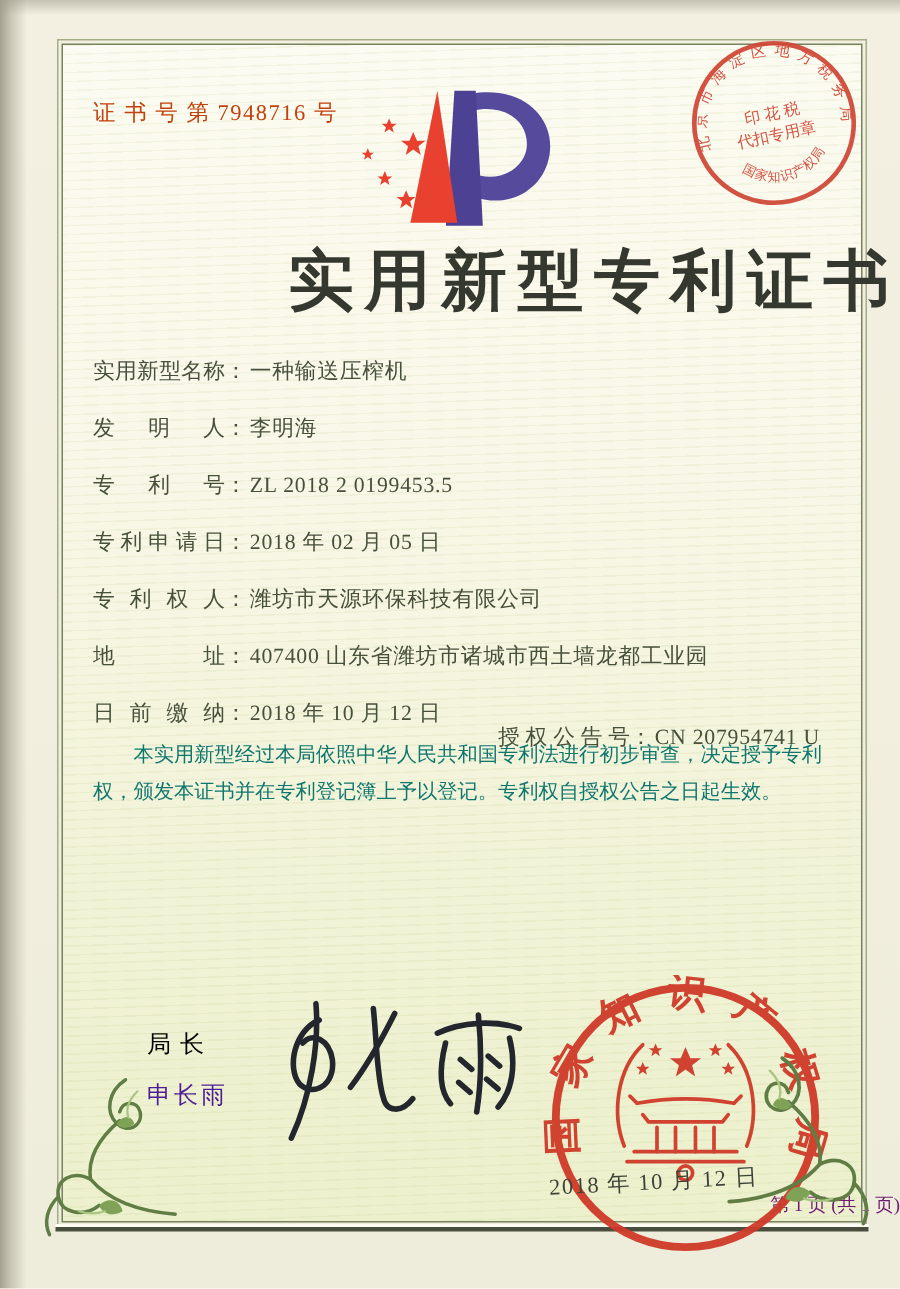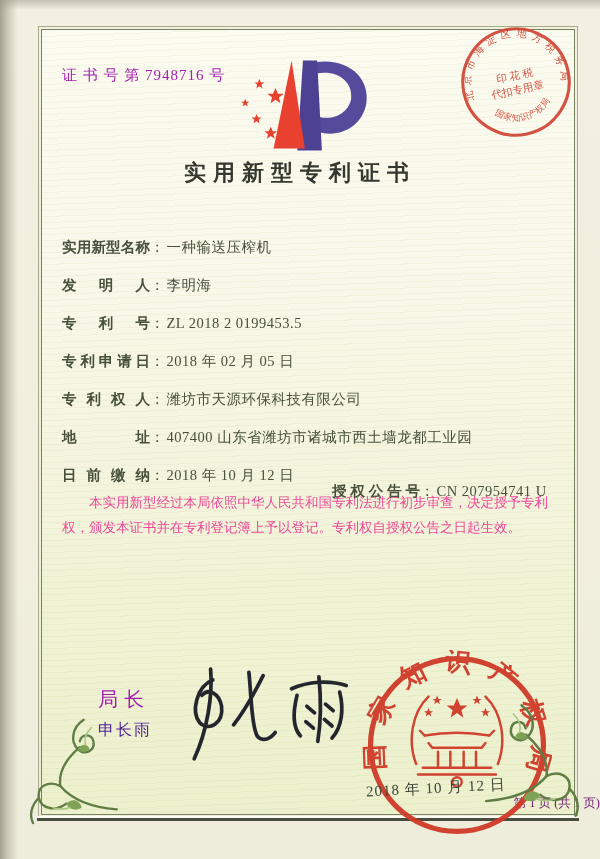--- a/index.html
+++ b/index.html
@@ -24,37 +24,37 @@
   .frame-outer::after{
     content:"";position:absolute;left:-2px;right:-2px;bottom:-4px;height:3px;
     background:#484d3e;box-shadow:0 -2px 0 #fdfcf2;
   }
   .frame-inner{
     position:absolute;inset:2px;border:1px solid #77825f;
     background:
       repeating-linear-gradient(178deg,rgba(140,170,70,.08) 0 1px,rgba(0,0,0,0) 1px 6px),
       linear-gradient(180deg,#fcfbf1 0%,#f9f7e8 35%,#f1f3d7 70%,#ecf0cc 100%);
   }
-  .cert-no{position:absolute;left:62px;top:66px;font-size:15px;letter-spacing:1px;color:#a21caf;z-index:2;}
+  .cert-no{position:absolute;left:62px;top:66px;font-size:15px;letter-spacing:1px;color:#c2410c;z-index:2;}
   .logo{position:absolute;left:231px;top:52px;width:142px;height:106px;z-index:2;}
   .title{
-    position:absolute;left:0;right:0;top:158px;text-align:center;z-index:2;
-    font-size:22px;font-weight:bold;letter-spacing:7px;color:#35382f;
+    position:absolute;left:0;right:0;top:158px;text-align:right;z-index:2;
+    font-size:44px;font-weight:bold;letter-spacing:7px;color:#35382f;
   }
   .frow{position:absolute;left:62px;width:492px;font-size:14.5px;color:#47503b;z-index:2;white-space:nowrap;}
-  .flabel{display:inline-block;width:88px;text-align:justify;text-align-last:justify;vertical-align:baseline;font-weight:bold;}
+  .flabel{display:inline-block;width:88px;text-align:justify;text-align-last:justify;vertical-align:baseline;}
   .fcolon{display:inline-block;margin:0 2px 0 0;}
   .fvalue{letter-spacing:.5px;}
   .grant-cell{position:absolute;left:270px;top:0;white-space:nowrap;margin-top:16px;}
   .paragraphs{
     position:absolute;left:62px;top:490px;width:486px;z-index:2;
-    font-size:13.5px;line-height:25px;color:#ec4899;text-align:justify;
+    font-size:13.5px;line-height:25px;color:#0f766e;text-align:justify;
   }
   .paragraphs p{margin:0;text-indent:2em;}
-  .signer-title{position:absolute;left:98px;top:686px;font-size:20px;letter-spacing:6px;color:#a21caf;z-index:3;}
+  .signer-title{position:absolute;left:98px;top:686px;font-size:16px;letter-spacing:6px;color:#000000;z-index:3;}
   .signer-name{position:absolute;left:98px;top:720px;font-size:16px;letter-spacing:2px;color:#4c1d95;z-index:3;}
   .signature{position:absolute;left:180px;top:662px;width:175px;height:105px;z-index:3;}
   .tax-stamp{position:absolute;left:458px;top:24px;width:116px;height:116px;z-index:4;transform:rotate(-12deg);opacity:.92;}
   .seal{position:absolute;left:362px;top:650px;width:190px;height:190px;z-index:4;opacity:.95;}
   .seal-date{
     position:absolute;left:366px;top:778px;width:170px;z-index:5;
     font-size:15px;letter-spacing:1px;color:#3d4337;transform:rotate(-3deg);white-space:nowrap;
   }
   .footer{position:absolute;left:0;right:0;top:795px;text-align:right;font-size:12.5px;color:#701a75;z-index:2;}
   .flourish{position:absolute;z-index:6;pointer-events:none;}

